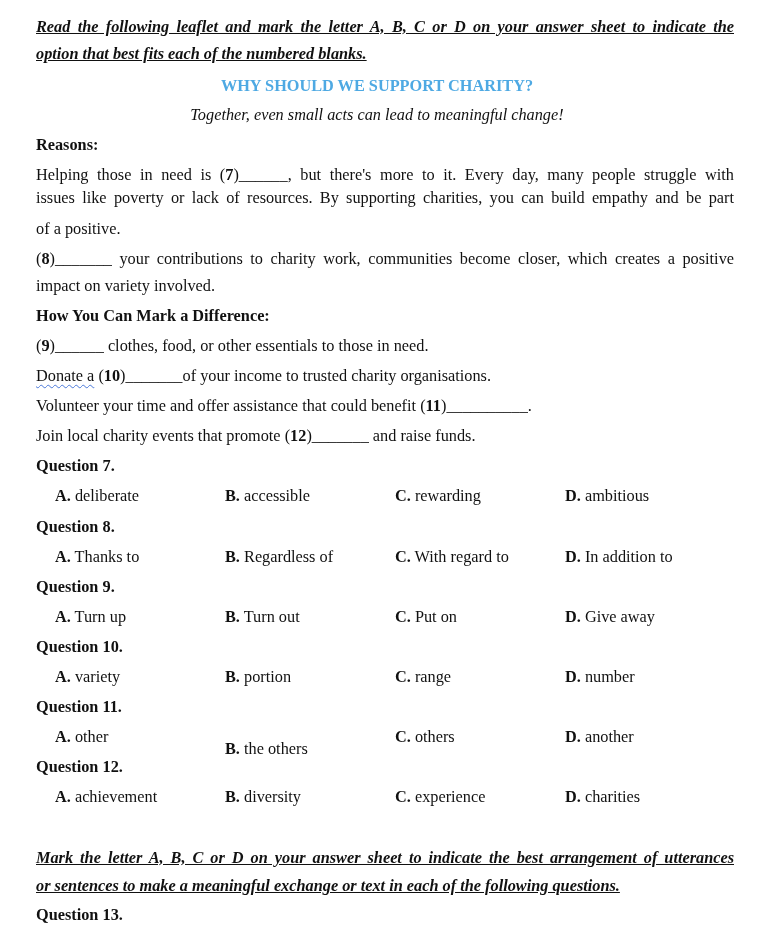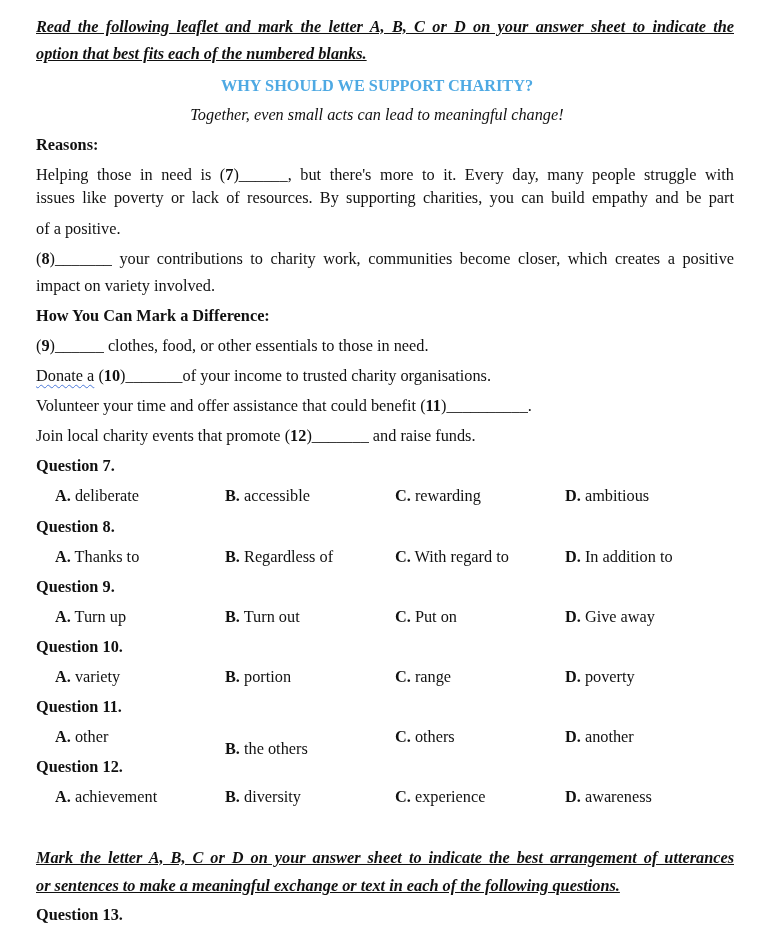--- a/index.html
+++ b/index.html
@@ -83,36 +83,36 @@
     <span class="opt" style="left:225px;"><span class="lbl">B.</span> <span>Turn out</span></span>
     <span class="opt" style="left:395px;"><span class="lbl">C.</span> <span>Put on</span></span>
     <span class="opt" style="left:565px;"><span class="lbl">D.</span> <span>Give away</span></span>
   </div>
 
   <div class="line bold" style="top:637px;">Question 10.</div>
   <div class="opt-row" style="top:667px;">
     <span class="opt" style="left:55px;"><span class="lbl">A.</span> <span>variety</span></span>
     <span class="opt" style="left:225px;"><span class="lbl">B.</span> <span>portion</span></span>
     <span class="opt" style="left:395px;"><span class="lbl">C.</span> <span>range</span></span>
-    <span class="opt" style="left:565px;"><span class="lbl">D.</span> <span>poverty</span></span>
+    <span class="opt" style="left:565px;"><span class="lbl">D.</span> <span>number</span></span>
   </div>
 
   <div class="line bold" style="top:697px;">Question 11.</div>
   <div class="opt-row" style="top:727px;">
     <span class="opt" style="left:55px;"><span class="lbl">A.</span> <span>other</span></span>
     <span class="opt" style="left:225px;margin-top:12px;"><span class="lbl">B.</span> <span>the others</span></span>
     <span class="opt" style="left:395px;"><span class="lbl">C.</span> <span>others</span></span>
     <span class="opt" style="left:565px;"><span class="lbl">D.</span> <span>another</span></span>
   </div>
 
   <div class="line bold" style="top:757px;">Question 12.</div>
   <div class="opt-row" style="top:787px;">
     <span class="opt" style="left:55px;"><span class="lbl">A.</span> <span>achievement</span></span>
     <span class="opt" style="left:225px;"><span class="lbl">B.</span> <span>diversity</span></span>
     <span class="opt" style="left:395px;"><span class="lbl">C.</span> <span>experience</span></span>
-    <span class="opt" style="left:565px;"><span class="lbl">D.</span> <span>awareness</span></span>
+    <span class="opt" style="left:565px;"><span class="lbl">D.</span> <span>charities</span></span>
   </div>
 
   <div class="line instr justify" style="top:848px;">Mark the letter A, B, C or D on your answer sheet to indicate the best arrangement of utterances</div>
   <div class="line instr" style="top:876px;">or sentences to make a meaningful exchange or text in each of the following questions.</div>
   <div class="line bold" style="top:905px;">Question 13.</div>
 
 </div>
 
 </body></html>

